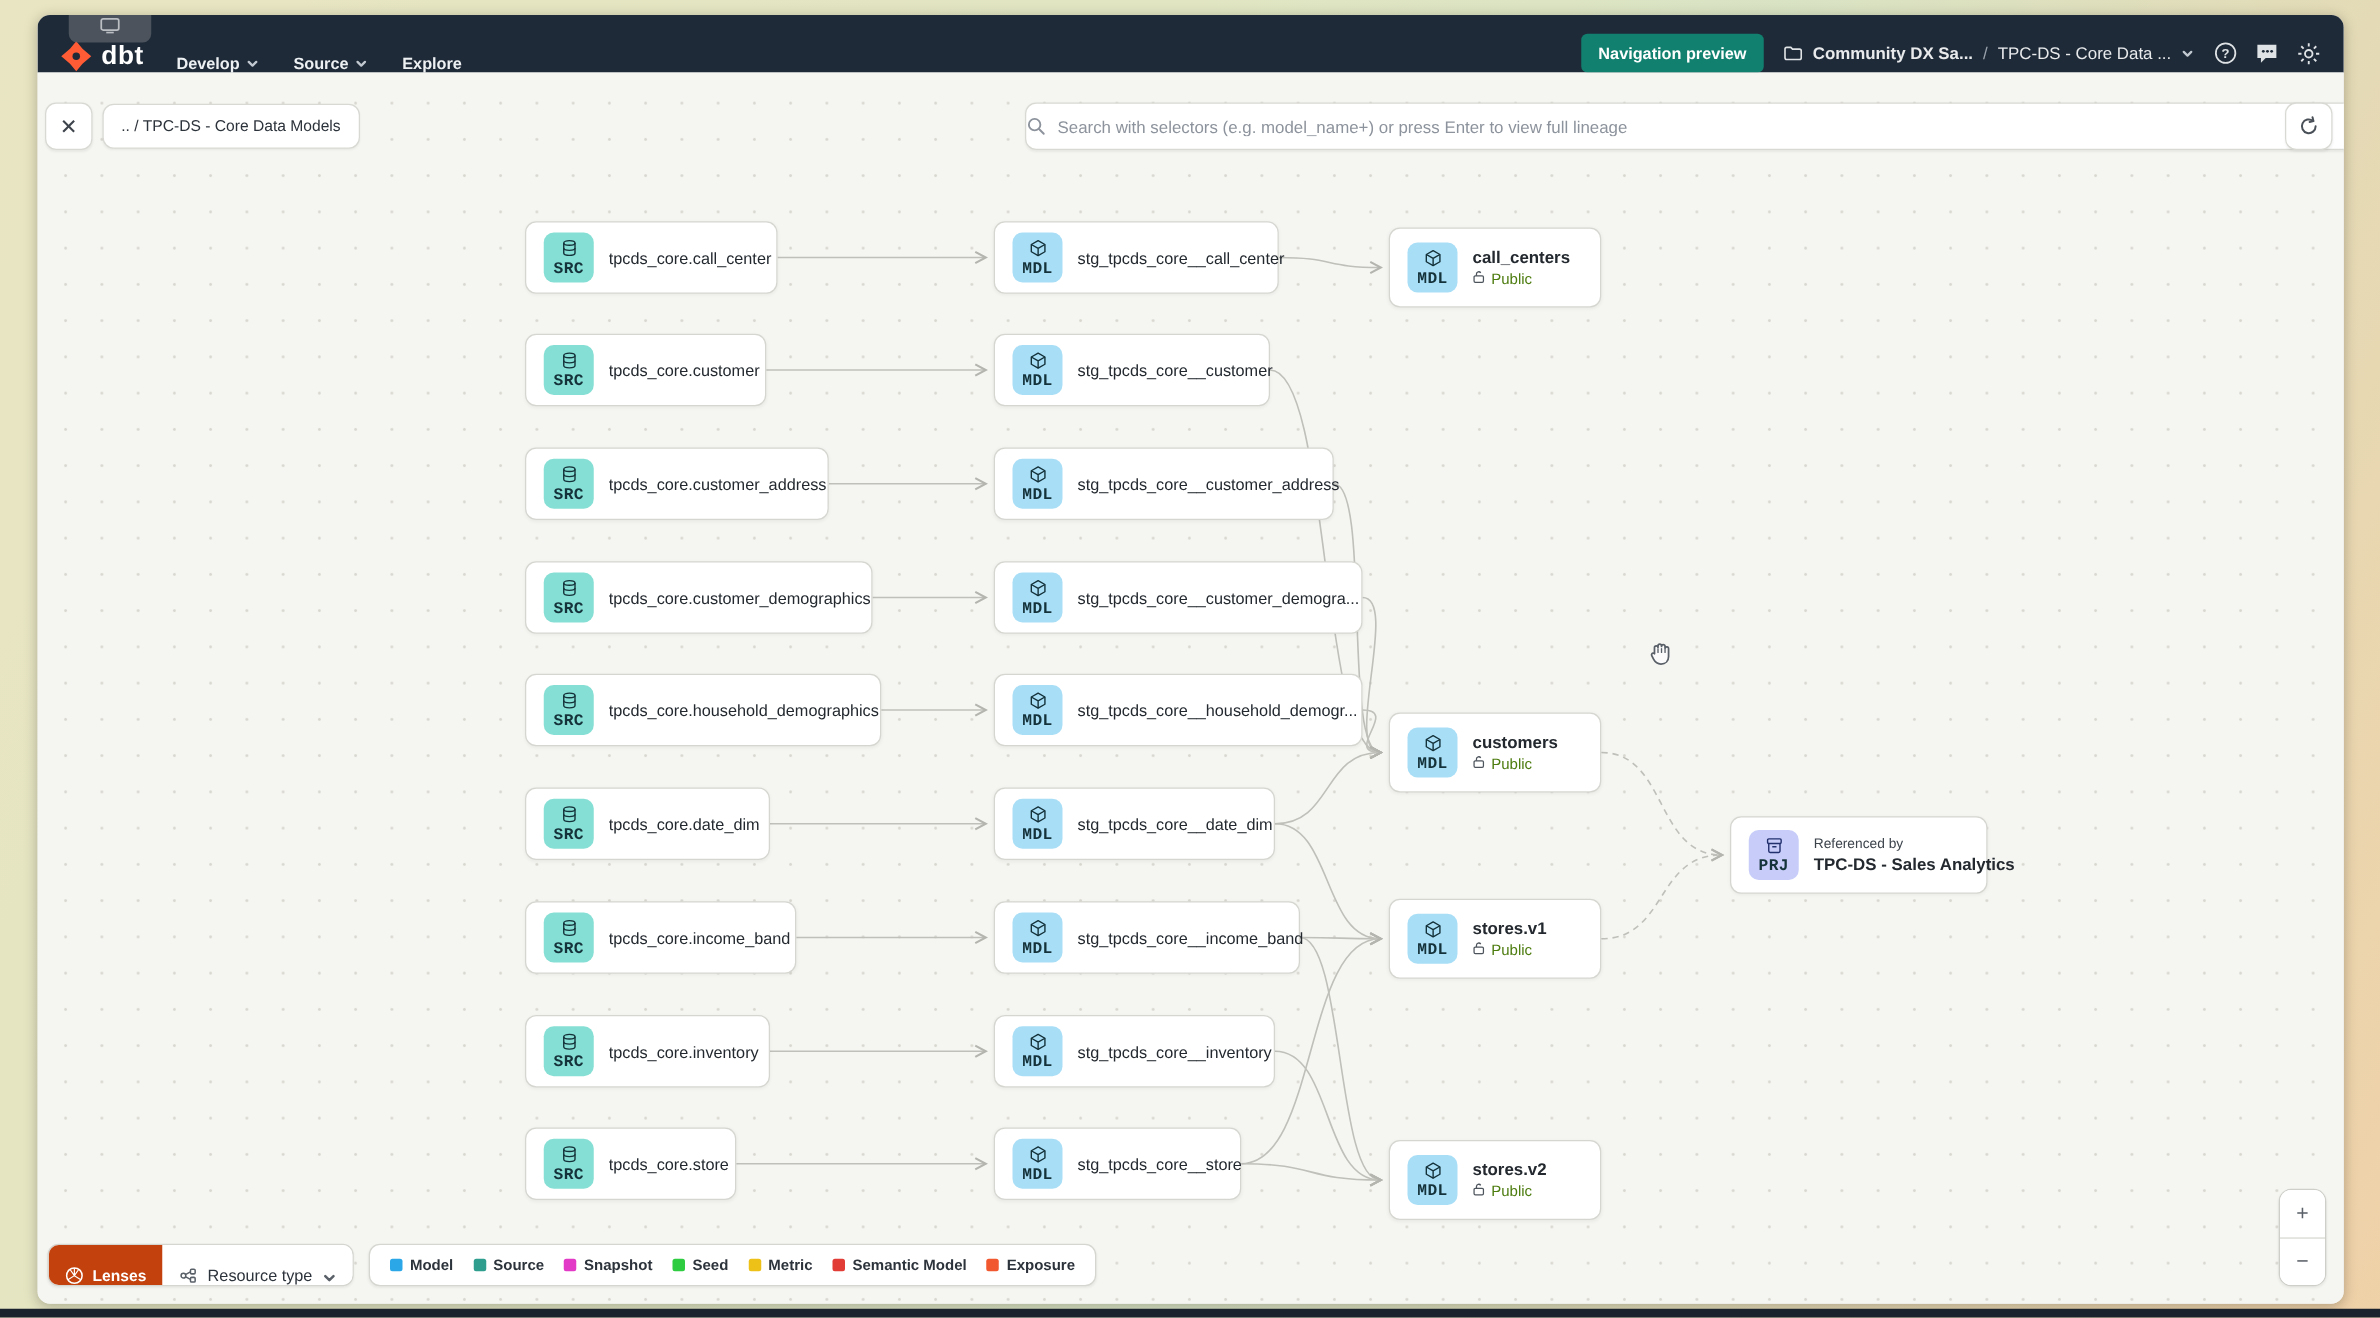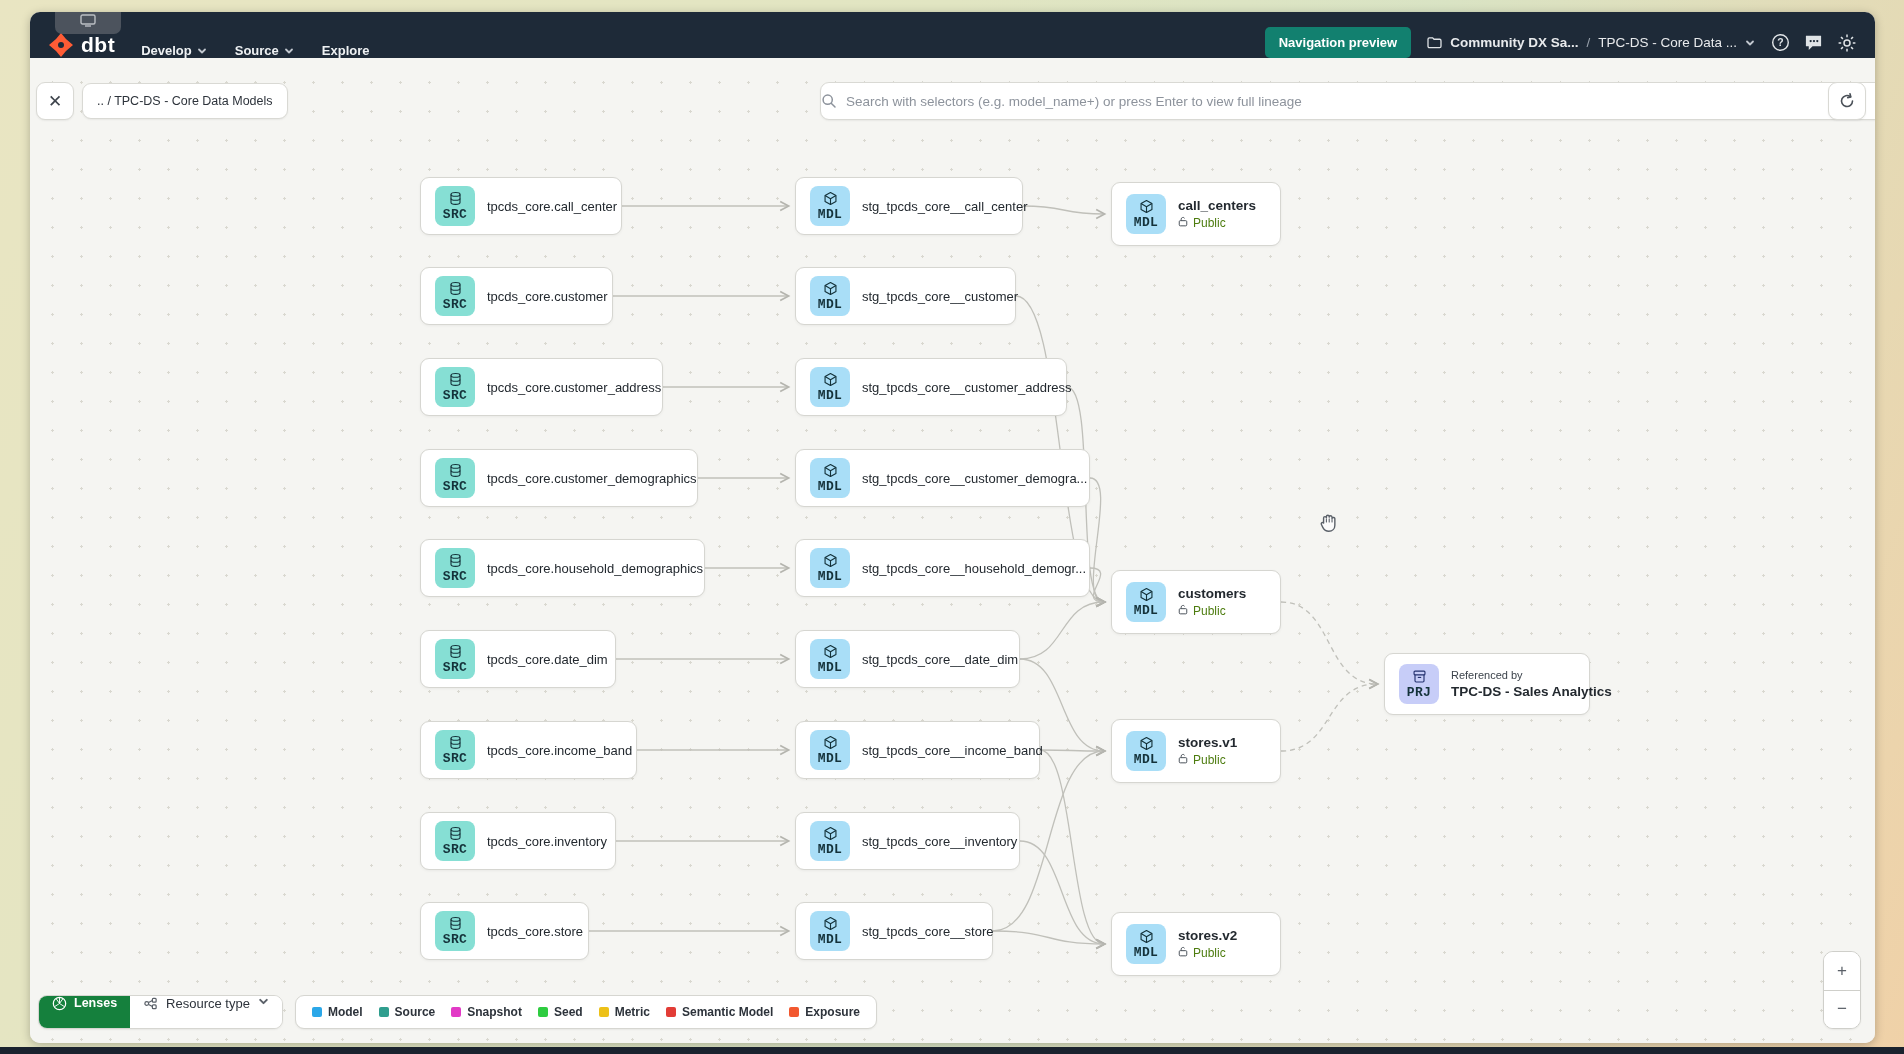--- a/index.html
+++ b/index.html
@@ -67,23 +67,23 @@
   .node .sub { font-size:12px; color:#4d7c0f; display:flex; align-items:center; gap:5px; }
   .node .pre { font-size:11px; color:#3c434b; }
   .node .big { font-size:13.5px; color:#23292f; font-weight:bold; white-space:nowrap; }
 
   #edges { position:absolute; left:0; top:0; width:1845px; height:985px; pointer-events:none; }
 
   
   .bottom-left { position:absolute; left:8px; bottom:14px; display:flex; align-items:center; gap:12px; }
   .lens-group { display:flex; align-items:stretch; background:#fff; border:1px solid #d6d6d1;
     border-radius:9px; box-shadow:0 1px 2px rgba(0,0,0,.06); overflow:hidden; height:34px; }
-  .lenses-btn { background:#15803d; color:#fff; font-size:12.5px; font-weight:bold;
-    display:flex; align-items:flex-start; gap:7px; padding:0 13px; border:none; cursor:pointer; }
-  .resource-btn { background:#fff; color:#2d333b; font-size:13px; display:flex; align-items:flex-start;
+  .lenses-btn { background:#c2410c; color:#fff; font-size:12.5px; font-weight:bold;
+    display:flex; align-items:flex-end; gap:7px; padding:0 13px; border:none; cursor:pointer; }
+  .resource-btn { background:#fff; color:#2d333b; font-size:13px; display:flex; align-items:flex-end;
     gap:8px; padding:0 13px; border:none; cursor:pointer; }
   .legend { background:#fff; border:1px solid #d6d6d1; border-radius:9px; height:34px;
     display:flex; align-items:center; gap:16px; padding:0 16px; box-shadow:0 1px 2px rgba(0,0,0,.06);text-align:right; }
   .legend-item { display:flex; align-items:center; gap:6px; font-size:12px; font-weight:bold; color:#2d333b; }
   .legend-swatch { width:10px; height:10px; border-radius:2px; }
 
   .zoom-ctrl { position:absolute; right:14px; bottom:14px; width:38px; height:78px; background:#fff;
     border:1px solid #cfcfca; border-radius:10px; display:flex; flex-direction:column; overflow:hidden;
     box-shadow:0 1px 2px rgba(0,0,0,.06); }
   .zoom-ctrl button { flex:1; border:none; background:#fff; font-size:17px; color:#5a6068; cursor:pointer; }

